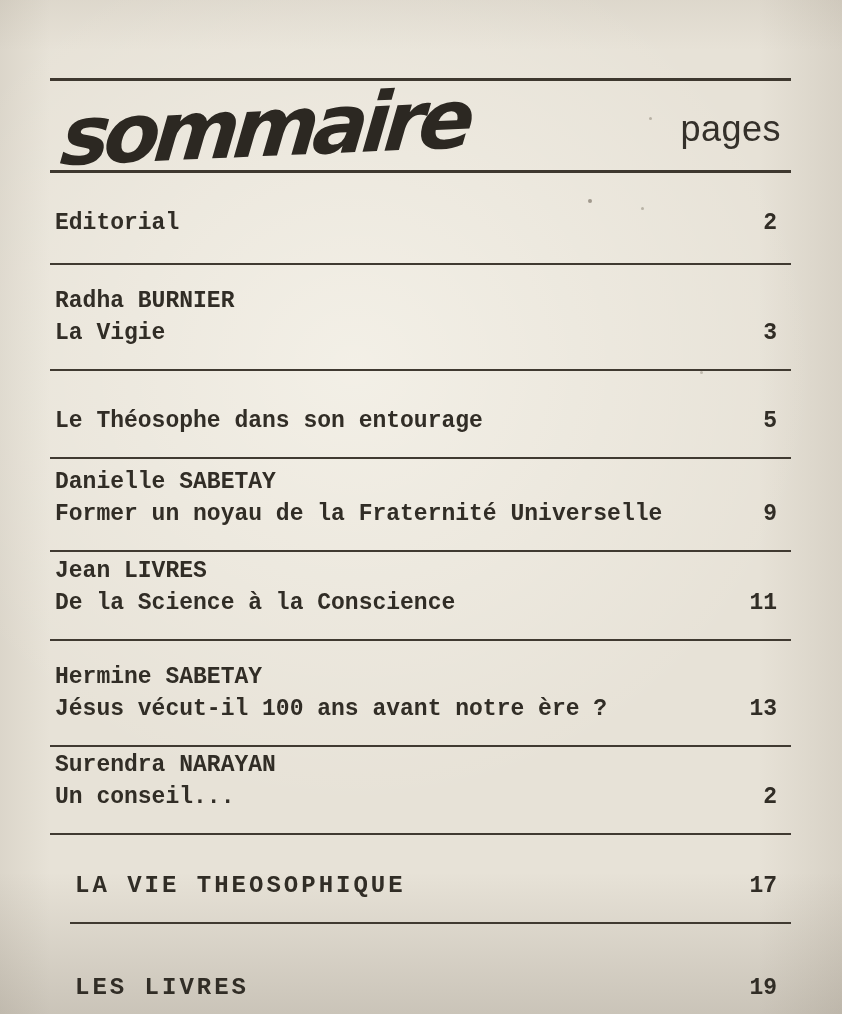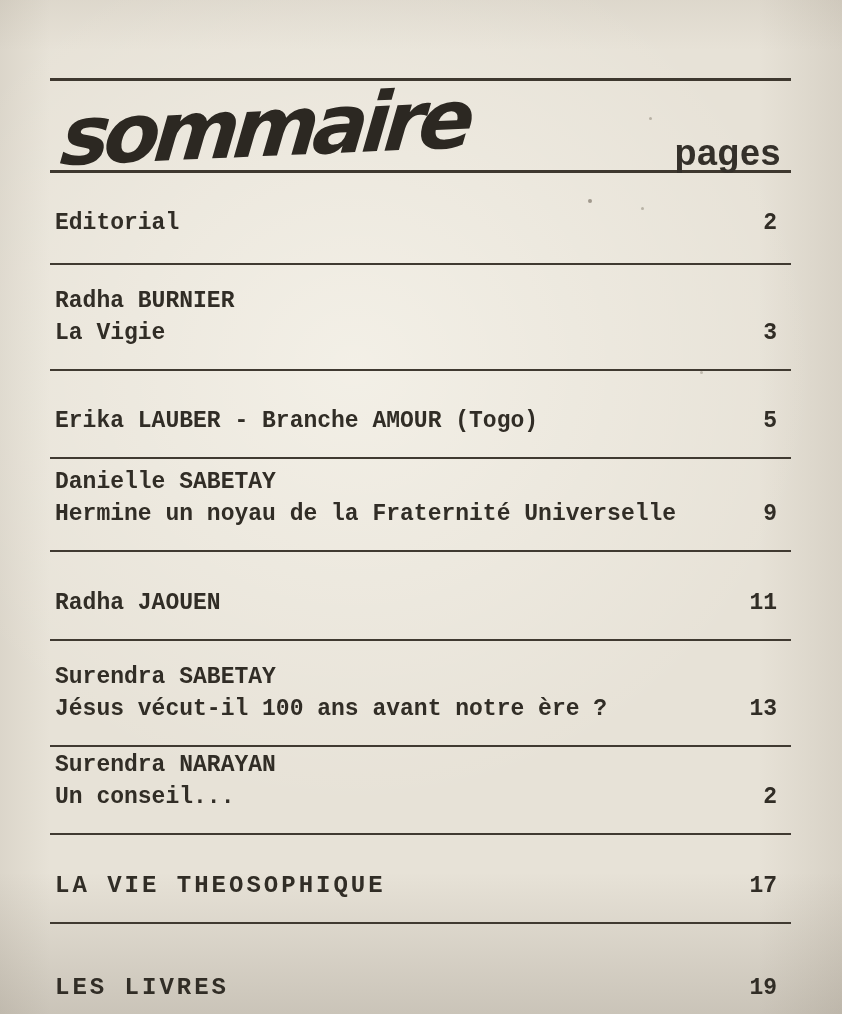--- a/index.html
+++ b/index.html
@@ -52,24 +52,25 @@
     line-height: 0.92;
     letter-spacing: -6px;
     color: #2c2822;
     transform: rotate(-2.5deg) skewX(-8deg);
     transform-origin: left bottom;
     white-space: nowrap;
   }
 
   .pages-label {
     font-family: "Liberation Sans", sans-serif;
-    font-weight: 700;
+    font-weight: 400;
     font-size: 36px;
     line-height: 34px;
     color: #34302a;
+    margin-bottom: 24px;
     letter-spacing: 0.5px;
   }
 
   
   .toc-row {
     box-sizing: border-box;
     border-bottom: 2.5px solid #403a31;
     display: flex;
     justify-content: space-between;
     align-items: flex-end;
@@ -84,21 +85,21 @@
   .pagenum {
     font-family: "Liberation Mono", monospace;
     font-weight: 700;
     font-size: 23px;
     line-height: 32px;
     white-space: nowrap;
     color: #312d26;
   }
 
   .row-single { padding-bottom: 24px; }
-  .row-caps   { padding-bottom: 20px; }
+  .row-caps   { padding-bottom: 20px; margin-left: 20px; }
   .row-caps .entry-title { letter-spacing: 3px; font-size: 24px; }
 
   .h92 { height: 92px; justify-content: space-between; }
   .h90 { height: 90px; margin-top: 16px; }
   .h88 { height: 88px; }
   .h93 { height: 93px; }
   .h89 { height: 89px; }
   .h86 { height: 102px; }
 
   
@@ -138,43 +139,44 @@
     <div class="toc-row h90">
       <div class="texts">
         <div class="entry-author">Radha BURNIER</div>
         <div class="entry-title">La Vigie</div>
       </div>
       <div class="pagenum">3</div>
     </div>
 
     <div class="toc-row h88">
       <div class="texts">
-        <div class="entry-author">Erika LAUBER - Branche AMOUR (Togo)</div>
+        <div class="entry-title">Le Théosophe dans son entourage</div>
       </div>
       <div class="pagenum">5</div>
     </div>
 
     <div class="toc-row h93">
       <div class="texts">
         <div class="entry-author">Danielle SABETAY</div>
-        <div class="entry-title">Hermine un noyau de la Fraternité Universelle</div>
+        <div class="entry-title">Former un noyau de la Fraternité Universelle</div>
       </div>
       <div class="pagenum">9</div>
     </div>
 
     <div class="toc-row h89">
       <div class="texts">
-        <div class="entry-author">Radha JAOUEN</div>
+        <div class="entry-author">Jean LIVRES</div>
+        <div class="entry-title">De la Science à la Conscience</div>
       </div>
       <div class="pagenum">11</div>
     </div>
 
     <div class="toc-row h90">
       <div class="texts">
-        <div class="entry-author">Surendra SABETAY</div>
+        <div class="entry-author">Hermine SABETAY</div>
         <div class="entry-title">Jésus vécut-il 100 ans avant notre ère ?</div>
       </div>
       <div class="pagenum">13</div>
     </div>
 
     <div class="toc-row h88">
       <div class="texts">
         <div class="entry-author">Surendra NARAYAN</div>
         <div class="entry-title">Un conseil...</div>
       </div>

